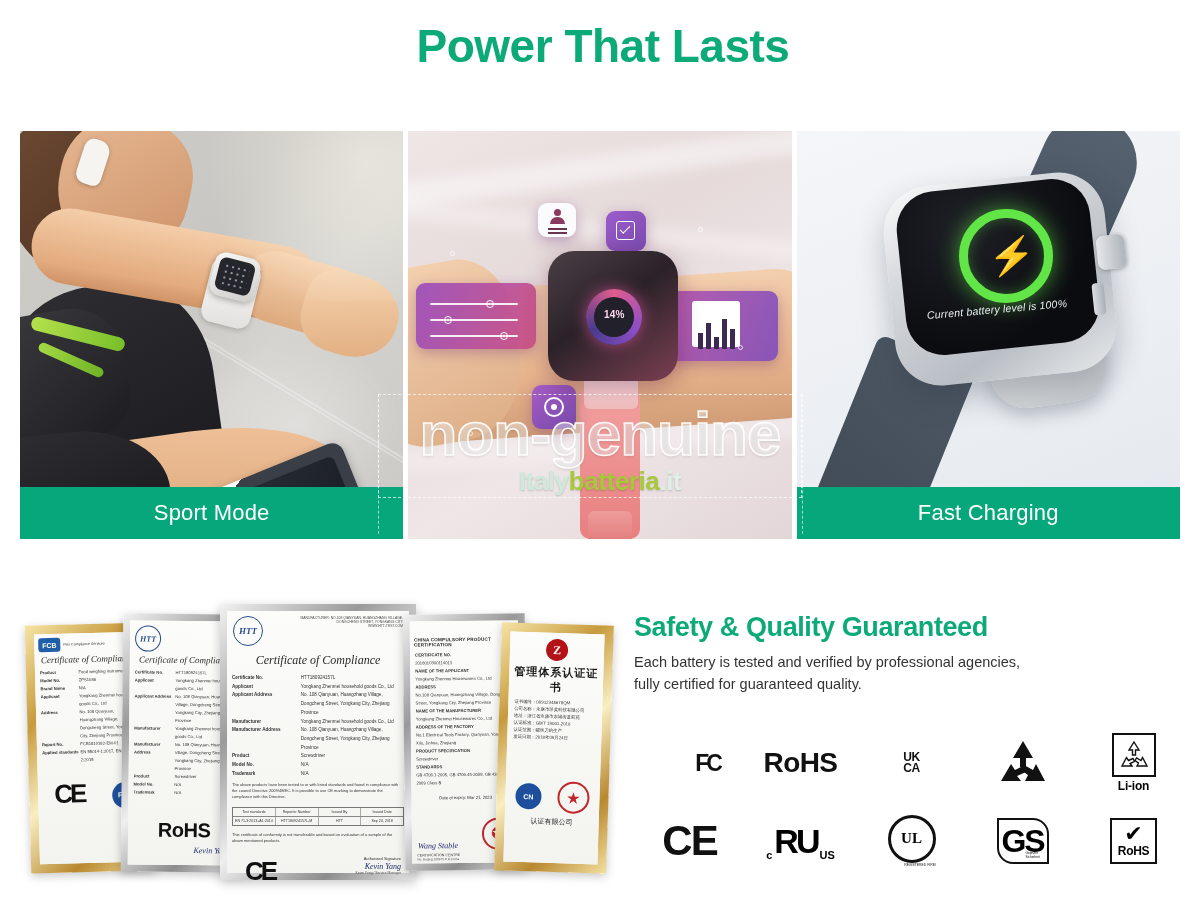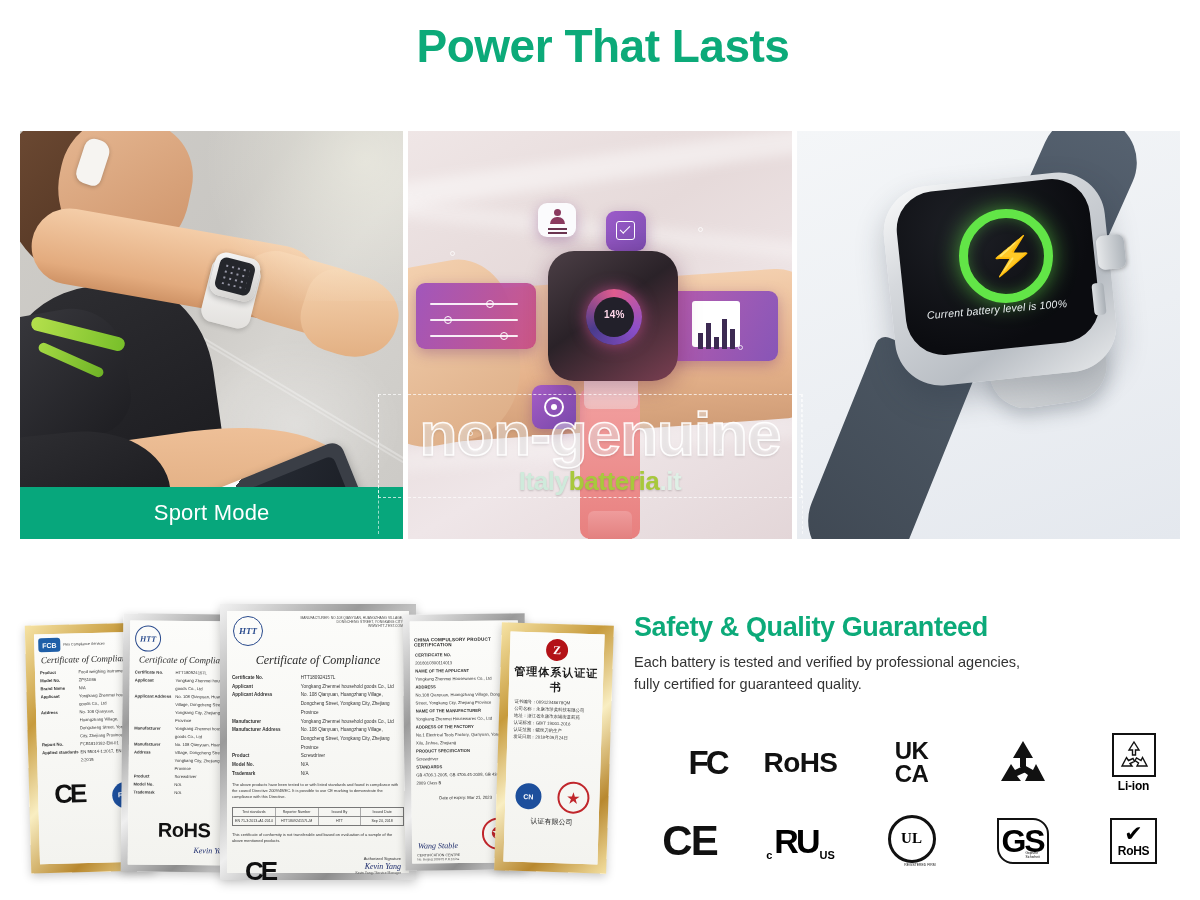--- a/index.html
+++ b/index.html
@@ -256,23 +256,23 @@
   .rohs-big { font-size:20px; font-weight:bold; color:#111; text-align:center; letter-spacing:-.5px; }
 
   
   .safety { position:absolute; left:634px; top:612px; width:552px; }
   .safety-title { font-size:27px; font-weight:bold; color:#0caa79; letter-spacing:-0.4px; }
   .safety-body { font-size:14.5px; color:#333; line-height:1.55; padding-top:8px; }
   .badges { position:absolute; left:634px; top:724px; width:556px; }
   .badge-row { display:flex; align-items:center; height:78px; gap:0; }
   .badge-cell { width:111px; display:flex; align-items:center; justify-content:center; height:78px; }
   .bdg { color:#111; font-weight:bold; }
-  .bdg-fcc { font-size:33px; letter-spacing:-3px; font-family:"Liberation Sans", sans-serif;margin-left:36px; }
+  .bdg-fcc { font-size:23px; letter-spacing:-3px; font-family:"Liberation Sans", sans-serif;margin-left:36px; }
   .bdg-rohs { font-size:28px; letter-spacing:-0.6px; }
-  .bdg-ukca { font-size:24px; line-height:0.95; text-align:center; letter-spacing:-0.5px; }
+  .bdg-ukca { font-size:12px; line-height:0.95; text-align:center; letter-spacing:-0.5px; }
   .bdg-ce { font-size:42px; letter-spacing:-2px; }
   .bdg-ul { width:48px; height:48px; border-radius:50%; border:3px solid #111;
             display:flex; align-items:center; justify-content:center; position:relative; }
   .bdg-ul span { font-size:15px; font-weight:bold; font-family:"Liberation Serif",serif; }
   .bdg-ulreg-sub { font-size:3.4px; text-align:center; line-height:1.35; color:#111; }
   .bdg-cruus { display:flex; align-items:flex-end; gap:2px; }
   .bdg-cruus .c { font-size:11px; font-weight:bold; }
   .bdg-cruus .ru { font-size:34px; font-weight:bold; letter-spacing:-3px; }
   .bdg-cruus .us { font-size:11px; font-weight:bold; }
   .bdg-gs { width:52px; height:46px; border:2px solid #111; border-radius:0 16px 0 16px; position:relative;
@@ -391,20 +391,21 @@
         <div class="strap-bot"></div>
         <div class="w3-pod"></div>
         <div class="w3-body"></div>
         <div class="w3-screen"></div>
         <div class="w3-crown"></div>
         <div class="w3-btn"></div>
         <div class="w3-ring"></div>
         <div class="w3-bolt">⚡</div>
         <div class="w3-caption">Current battery level is 100%</div>
       </div>
+      <div class="card-caption">Fast Charging</div>
     </div>
   </div>
 
   <div class="wm">
     <div class="wm-guides"></div>
     <div class="wm-guides-v1"></div>
     <div class="wm-guides-v2"></div>
     <div class="wm-main">non-genuine</div>
     <div class="wm-sub">
       <span class="w1">Italy</span><span class="w2">batteria</span><span class="w3">.it</span>

